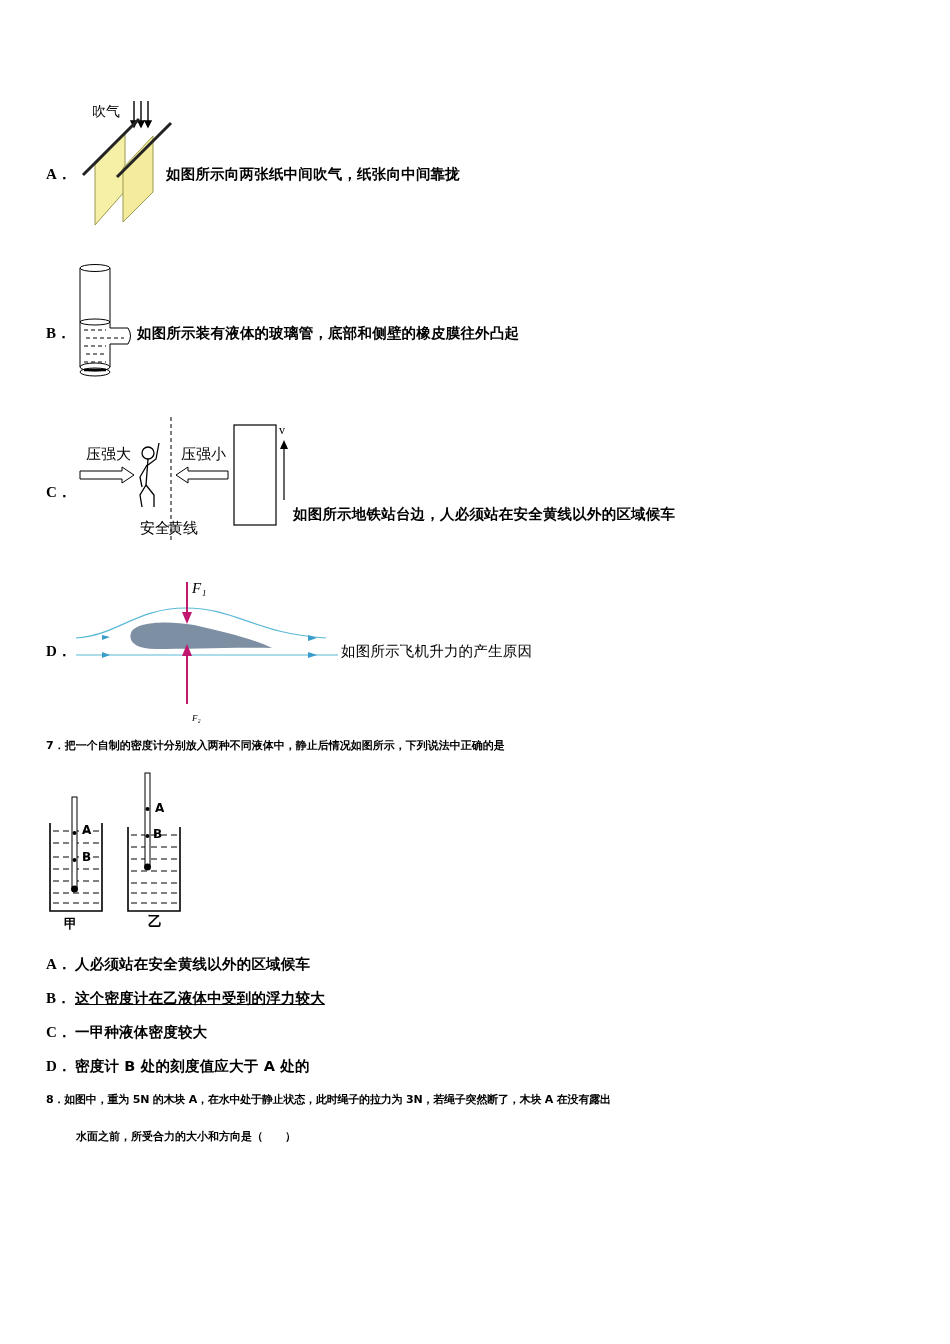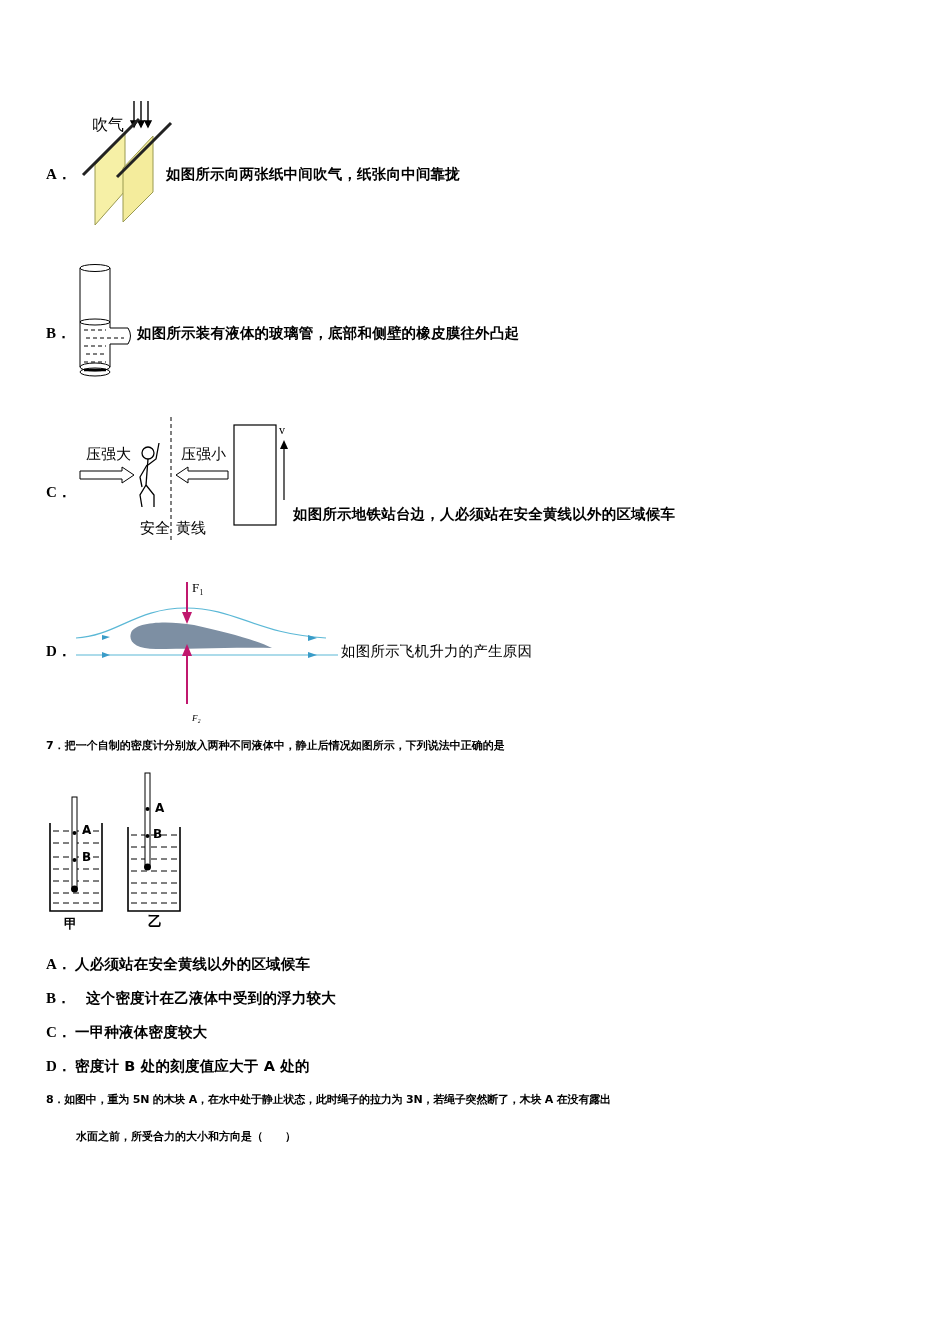--- a/index.html
+++ b/index.html
@@ -11,21 +11,21 @@
     .q-text { font-family: "DejaVu Sans", sans-serif; font-weight: bold; font-size: 11px; white-space: nowrap; }
     .fig-label { font-family: "DejaVu Sans", sans-serif; font-size: 13px; }
     svg { position: absolute; overflow: visible; }
   </style>
 </head>
 <body>
 
 <div>
   <span class="abs opt-label" style="left:46px; top:165px;">A．</span>
   <div class="abs" style="left:75px; top:95px; width:95px; height:135px;">
-    <span class="abs fig-label" style="left:17px; top:20px; font-size:16px;">吹气</span>
+    <span class="abs fig-label" style="left:17px; top:8px; font-size:14px;">吹气</span>
     <svg width="95" height="135">
 
       <g stroke="#000" stroke-width="1.4" fill="#000">
         <line x1="59" y1="6" x2="59" y2="28"></line>
           <polygon points="56,26 62,26 59,32"></polygon>
         <line x1="66" y1="6" x2="66" y2="28"></line>
           <polygon points="63,26 69,26 66,32"></polygon>
         <line x1="73" y1="6" x2="73" y2="28"></line>
           <polygon points="70,26 76,26 73,32"></polygon>
       </g>
@@ -71,21 +71,21 @@
 
 <div>
   <span class="abs opt-label" style="left:46px; top:483px;">C．</span>
   <div class="abs" style="left:76px; top:415px; width:215px; height:130px;">
     <span class="abs fig-label" style="left:10px; top:30px; font-size:15px;">压强大</span>
     <span class="abs fig-label" style="left:105px; top:30px; font-size:15px;">压强小</span>
     <span class="abs fig-label" style="left:168px; top:36px; font-size:17px;">列</span>
     <span class="abs fig-label" style="left:168px; top:60px; font-size:17px;">车</span>
     <span class="abs" style="left:203px; top:8px; font-family:'Liberation Serif',serif; font-size:12px;">v</span>
     <span class="abs fig-label" style="left:64px; top:104px; font-size:15px;">安全</span>
-    <span class="abs fig-label" style="left:100px; top:104px; font-size:15px;">黄线</span>
+    <span class="abs fig-label" style="left:92px; top:104px; font-size:15px;">黄线</span>
     <svg width="215" height="130">
 
       <polygon points="4,56 46,56 46,52 58,60 46,68 46,64 4,64" fill="#fff" stroke="#000" stroke-width="1"></polygon>
 
       <polygon points="152,56 112,56 112,52 100,60 112,68 112,64 152,64" fill="#fff" stroke="#000" stroke-width="1"></polygon>
 
       <line x1="95" y1="2" x2="95" y2="128" stroke="#000" stroke-width="1" stroke-dasharray="4,3"></line>
 
       <g fill="none" stroke="#000" stroke-width="1.3">
         <circle cx="72" cy="38" r="6"></circle>
@@ -101,21 +101,21 @@
       <line x1="208" y1="85" x2="208" y2="32" stroke="#000" stroke-width="1.2"></line>
       <polygon points="204,34 212,34 208,25" fill="#000"></polygon>
     </svg>
   </div>
   <span class="abs opt-text" style="left:293px; top:505px;">如图所示地铁站台边，人必须站在安全黄线以外的区域候车</span>
 </div>
 
 <div>
   <span class="abs opt-label" style="left:46px; top:642px;">D．</span>
   <div class="abs" style="left:76px; top:578px; width:265px; height:130px;">
-    <span class="abs" style="left:116px; top:2px; font-family:'Liberation Serif',serif; font-size:13px;">F₁</span>
+    <span class="abs" style="left:116px; top:2px; font-family:'Liberation Serif',serif; font-style:italic; font-size:15px;">F₁</span>
     <span class="abs" style="left:116px; top:110px; font-family:'Liberation Serif',serif; font-style:italic; font-size:9px;margin-top:25px;">F₂</span>
     <svg width="265" height="130">
 
       <path d="M0,60 C40,58 60,30 110,30 C160,30 180,56 250,60" fill="none" stroke="#5bb8d6" stroke-width="1.2"></path>
       <polygon points="26,57 34,59 26,62" fill="#3a9cc8"></polygon>
       <polygon points="232,57 241,60 232,63" fill="#3a9cc8"></polygon>
 
       <line x1="0" y1="77" x2="262" y2="77" stroke="#5bb8d6" stroke-width="1.2"></line>
       <polygon points="26,74 34,77 26,80" fill="#3a9cc8"></polygon>
       <polygon points="232,74 241,77 232,80" fill="#3a9cc8"></polygon>
@@ -179,21 +179,21 @@
     <span class="abs" style="left:20px; top:150px; font-family:'DejaVu Sans',sans-serif; font-weight:bold; font-size:13px;">甲</span>
     <span class="abs" style="left:104px; top:148px; font-family:'DejaVu Sans',sans-serif; font-weight:bold; font-size:14px;">乙</span>
   </div>
 
   <div>
     <span class="abs opt-label" style="left:46px; top:955px;">A．</span>
     <span class="abs opt-text" style="left:75px; top:955px;">人必须站在安全黄线以外的区域候车</span>
   </div>
   <div>
     <span class="abs opt-label" style="left:46px; top:989px;">B．</span>
-    <span class="abs opt-text" style="left:86px; top:989px;">这个密度计在乙液体中受到的浮力较大</span>
+    <span class="abs opt-text" style="left:75px; top:989px;text-decoration:underline;">这个密度计在乙液体中受到的浮力较大</span>
   </div>
   <div>
     <span class="abs opt-label" style="left:46px; top:1023px;">C．</span>
     <span class="abs opt-text" style="left:75px; top:1023px;">一甲种液体密度较大</span>
   </div>
   <div>
     <span class="abs opt-label" style="left:46px; top:1057px;">D．</span>
     <span class="abs opt-text" style="left:75px; top:1057px;">密度计 B 处的刻度值应大于 A 处的</span>
   </div>
 </div>

